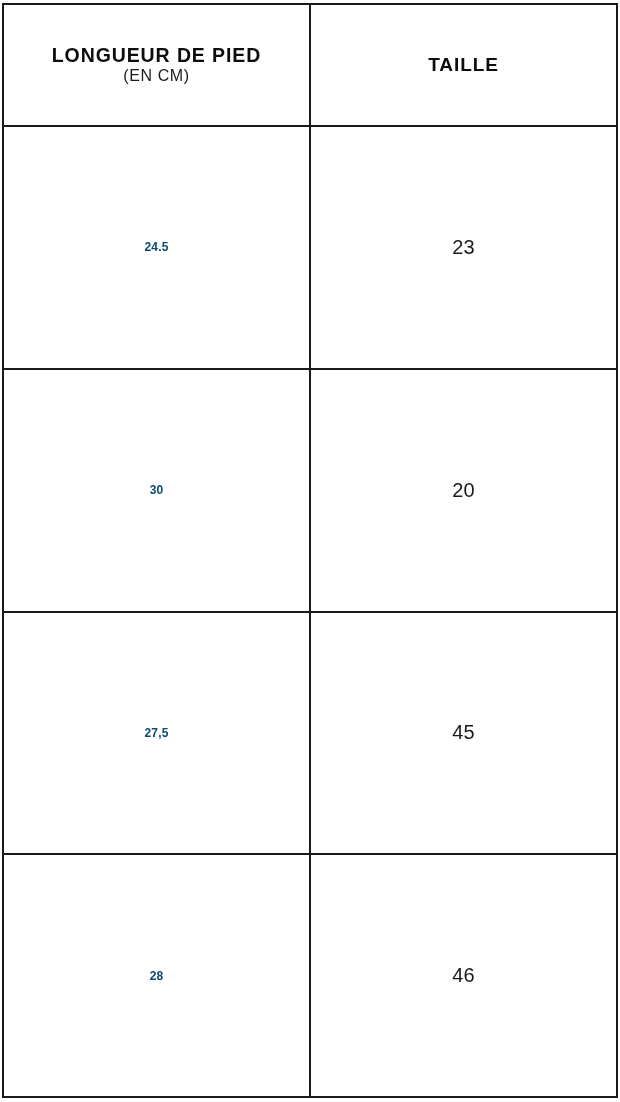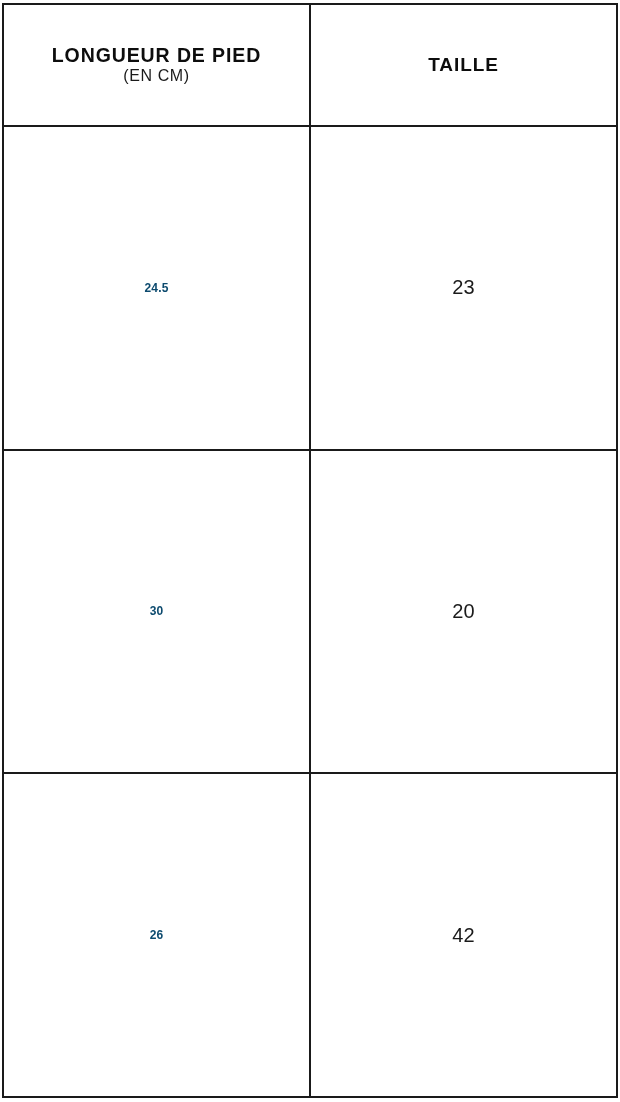--- a/index.html
+++ b/index.html
@@ -131,18 +131,22 @@
     <tbody>
       <tr class="data-row">
         <td class="cell-length">24.5</td>
         <td class="cell-size">23</td>
       </tr>
       <tr class="data-row">
         <td class="cell-length">30</td>
         <td class="cell-size">20</td>
       </tr>
       <tr class="data-row">
-        <td class="cell-length">26</td>
-        <td class="cell-size">42</td>
+        <td class="cell-length">27,5</td>
+        <td class="cell-size">45</td>
+      </tr>
+      <tr class="data-row">
+        <td class="cell-length">28</td>
+        <td class="cell-size">46</td>
       </tr>
     </tbody>
   </table>
 </div>
 
 </body></html>

